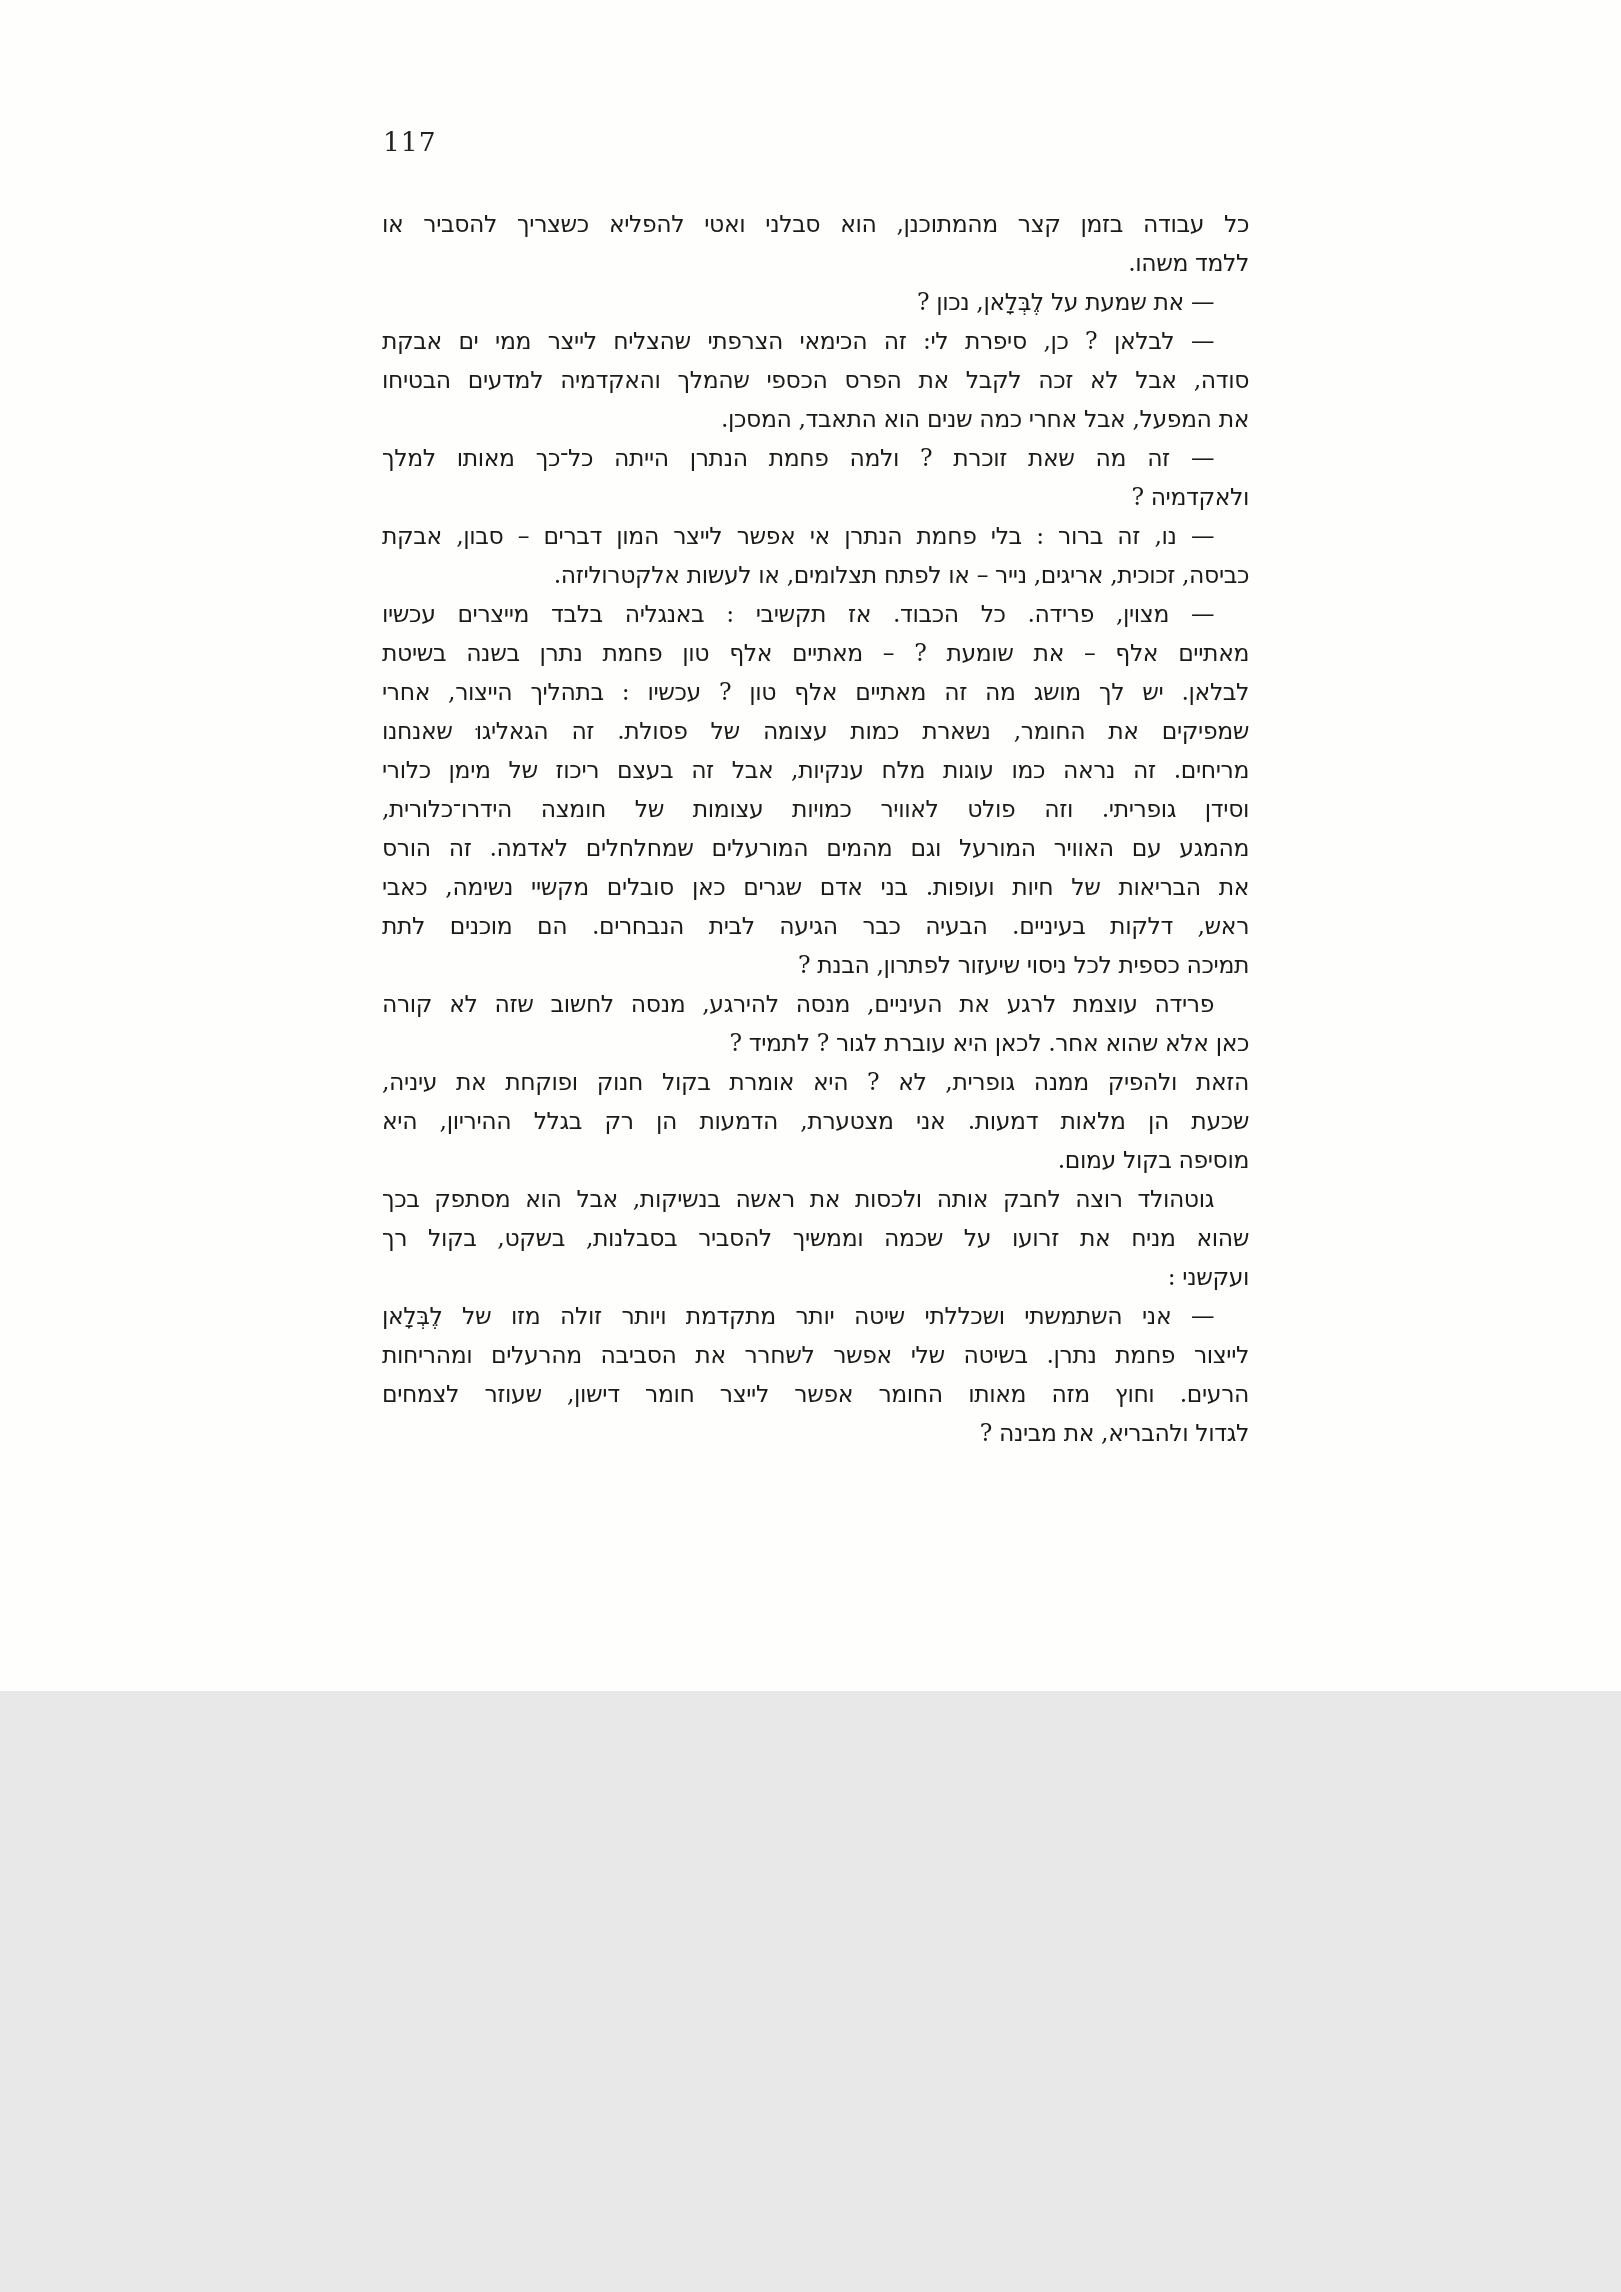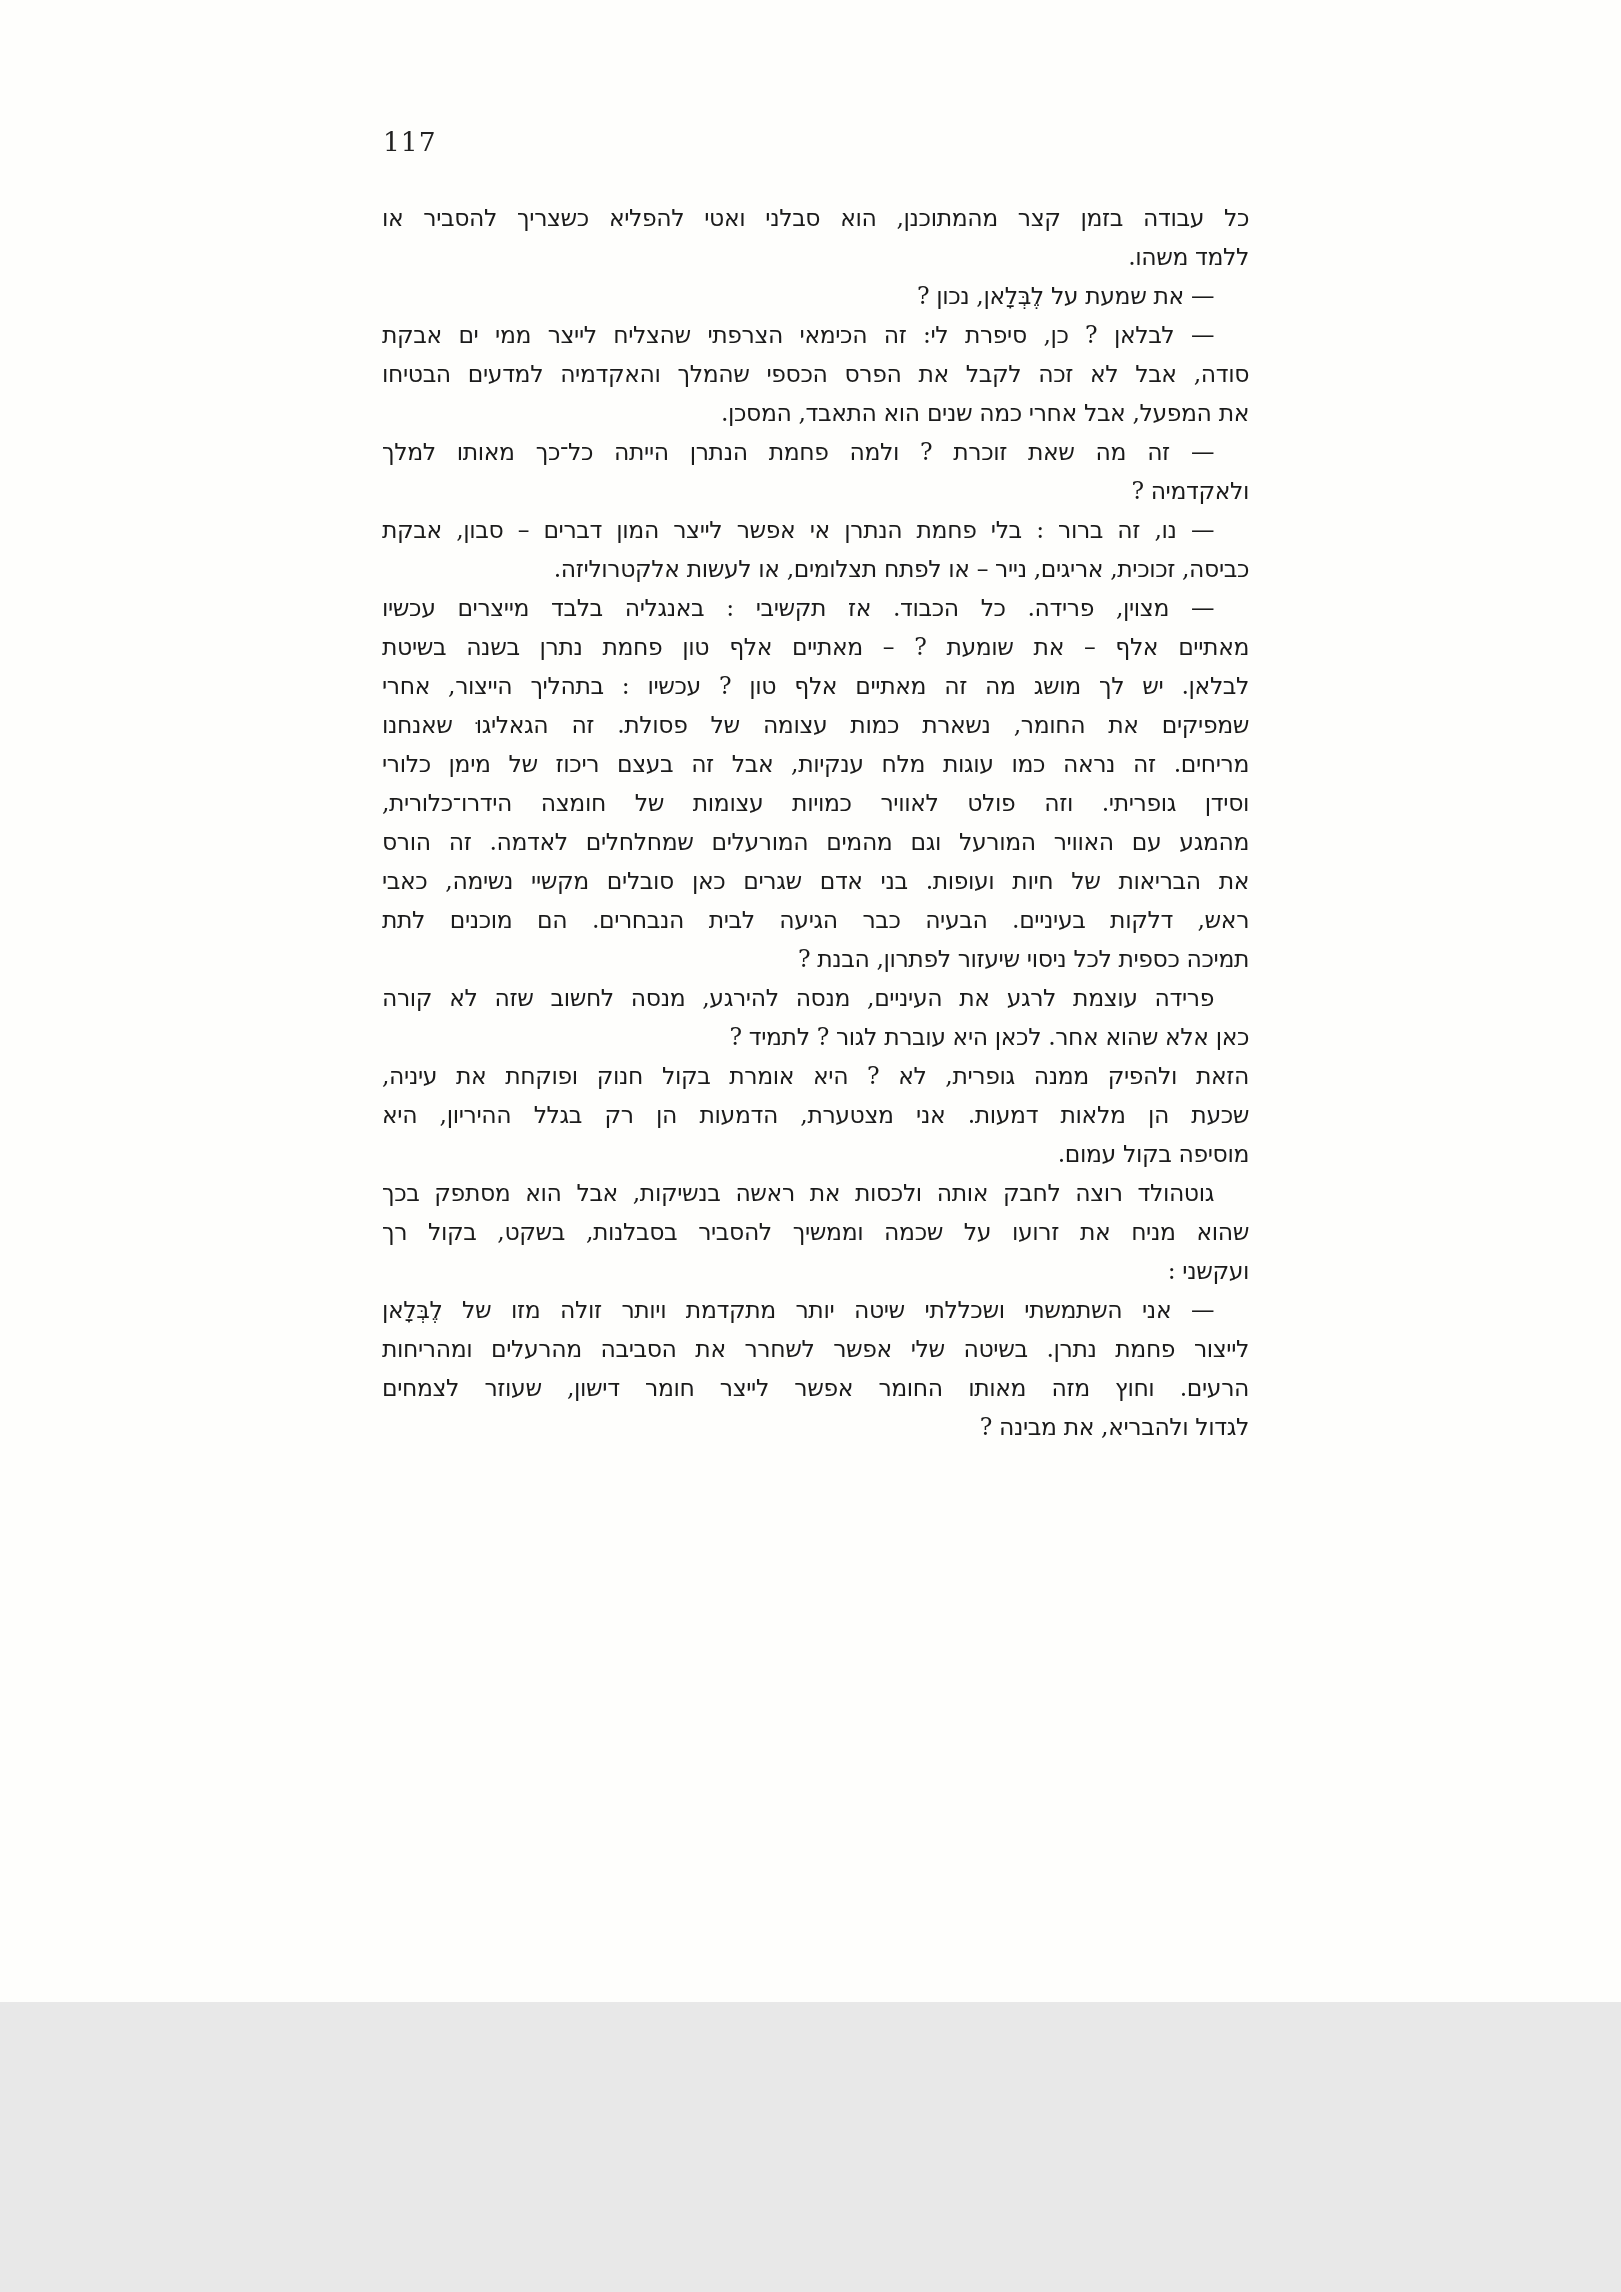--- a/index.html
+++ b/index.html
@@ -3,41 +3,41 @@
 <meta charset="utf-8">
 <style>
   html, body {
     margin: 0;
     padding: 0;
     background: #e8e8e8;
   }
   .page {
     position: relative;
     width: 1621px;
-    height: 2002px;
+    height: 1691px;
     margin: 0 auto;
     background: #fefefc;
     overflow: hidden;
     font-family: "DejaVu Serif", "DejaVu Sans", serif;
     color: #1b1b1b;
   }
   .page-number {
     position: absolute;
     left: 383px;
     top: 127px;
     font-size: 26.5px;
     line-height: 29px;
     letter-spacing: 1px;
     color: #222;
     font-family: "DejaVu Serif", "Liberation Serif", serif;
   }
   .text-block {
     position: absolute;
     left: 382px;
-    top: 199px;
+    top: 205px;
     width: 867px;
     direction: rtl;
     font-size: 23.5px;
     letter-spacing: -0.4px;
     color: #1b1b1b;
   }
   .para {
     margin: 0;
     padding: 0;
   }

